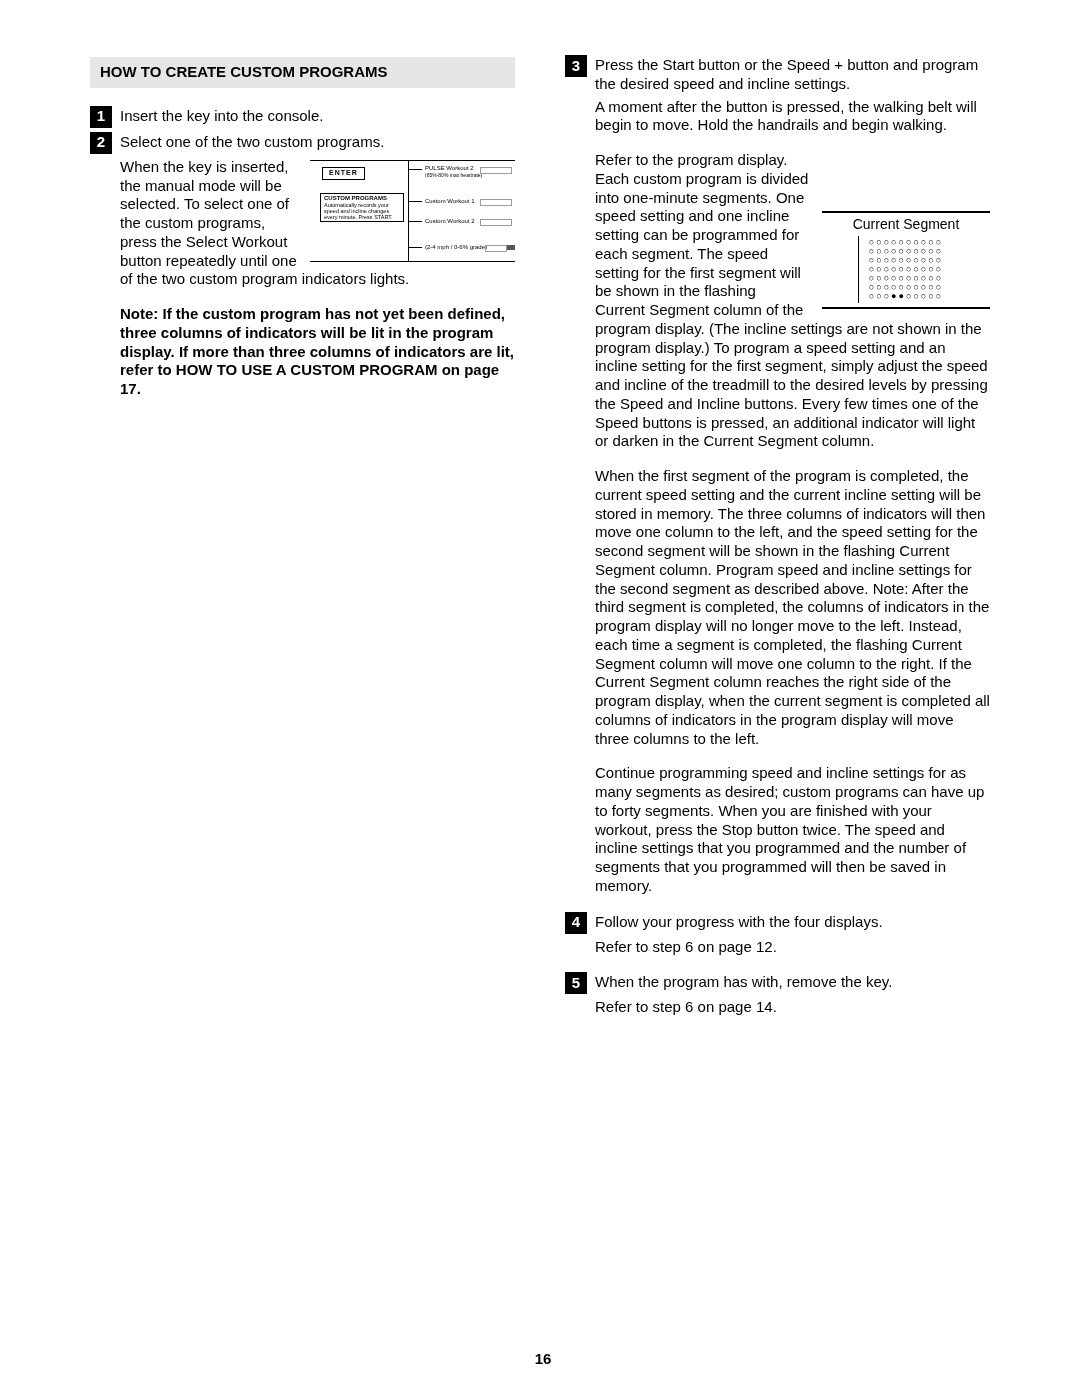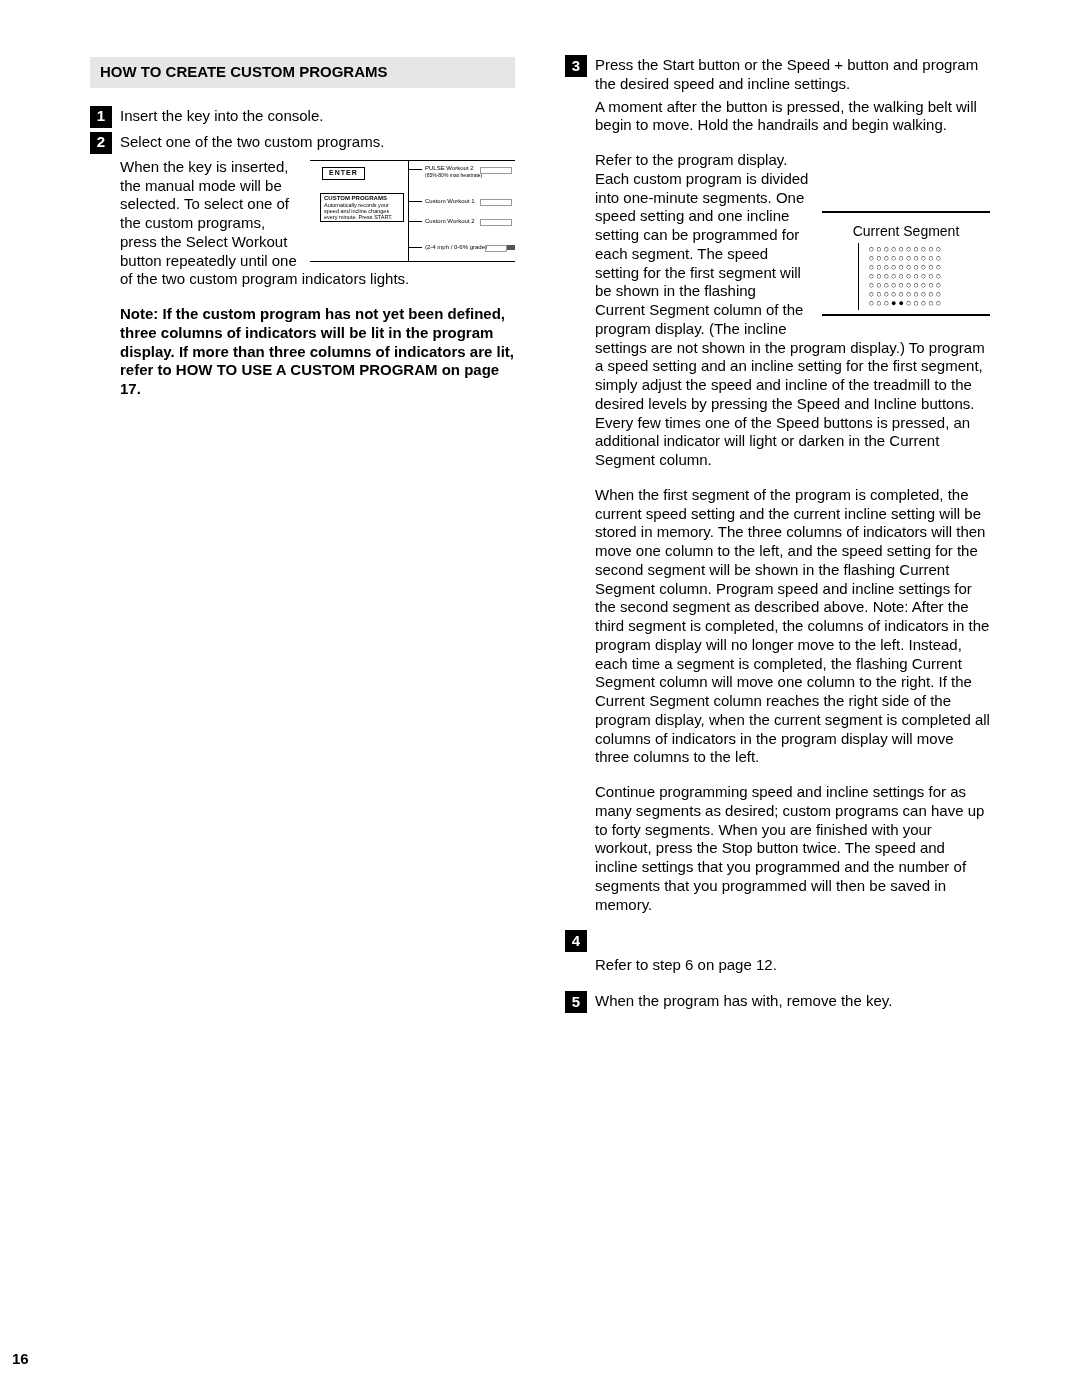--- a/index.html
+++ b/index.html
@@ -73,40 +73,41 @@
   .diag1 .cp-title { font-size: 6px; font-weight: bold; }
   .diag1 .cp-body { font-size: 5.5px; line-height: 1.1; }
   .diag1 .vline { position:absolute; left: 98px; top:0; bottom:0; width:0; border-left:1px solid #000; }
   .diag1 .rlabel { position:absolute; left:115px; font-size:6px; }
   .diag1 .tick  { position:absolute; left:98px; width:14px; border-top:1px solid #000; }
   .diag1 .hbar  { position:absolute; height:5px; border:1px solid #999; }
   .diag2 {
     width: 160px;
     border-top: 2px solid #000;
     border-bottom: 2px solid #000;
-    padding: 10px 4px 6px 4px;
+    padding: 3px 4px 6px 4px;
     text-align: center;
     font-size: 14px;
   }
   .diag2 .matrix {
     line-height: 9px;
     letter-spacing: 2px;
     font-size: 9px;
     color: #000;
     padding: 4px 2px 0 2px;
     position: relative;
   }
   .diag2 .matrix .sep {
     position: absolute; top: 2px; bottom: -2px; left: 32px;
     border-left: 1px solid #000;
   }
   .pagenum {
     position: absolute;
     bottom: 28px;
-    left: 12px; right: 0;
+    left: 6px; right: 0;
+    text-align: center;
     font-weight: bold;
   }
 </style>
 </head>
 <body>
 
 <div class="page">
   <div class="two-col">
 
     <div class="section-head no-break">HOW TO CREATE CUSTOM PROGRAMS</div>
@@ -183,28 +184,30 @@
         <p>Refer to the program display. Each custom program is divided into one-minute segments. One speed setting and one incline setting can be programmed for each segment. The speed setting for the first segment will be shown in the flashing Current Segment column of the program display. (The incline settings are not shown in the program display.) To program a speed setting and an incline setting for the first segment, simply adjust the speed and incline of the treadmill to the desired levels by pressing the Speed and Incline buttons. Every few times one of the Speed buttons is pressed, an additional indicator will light or darken in the Current Segment column.</p>
         <p>When the first segment of the program is completed, the current speed setting and the current incline setting will be stored in memory. The three columns of indicators will then move one column to the left, and the speed setting for the second segment will be shown in the flashing Current Segment column. Program speed and incline settings for the second segment as described above. Note: After the third segment is completed, the columns of indicators in the program display will no longer move to the left. Instead, each time a segment is completed, the flashing Current Segment column will move one column to the right. If the Current Segment column reaches the right side of the program display, when the current segment is completed all columns of indicators in the program display will move three columns to the left.</p>
         <p>Continue programming speed and incline settings for as many segments as desired; custom programs can have up to forty segments. When you are finished with your workout, press the Stop button twice. The speed and incline settings that you programmed and the number of segments that you programmed will then be saved in memory.</p>
       </div>
     </div>
 
     
     <div class="step no-break">
       <div class="step-head">
         <span class="numbox">4</span>
+        <span class="step-title">Follow your progress with the four displays.</span>
       </div>
       <p class="body-ind">Refer to step 6 on page 12.</p>
     </div>
 
     
     <div class="step no-break">
       <div class="step-head">
         <span class="numbox">5</span>
         <span class="step-title">When the program has with, remove the key.</span>
       </div>
+      <p class="body-ind">Refer to step 6 on page 14.</p>
     </div>
 
   </div>
 
   <div class="pagenum">16</div>
 </div>
 
 </body></html>

